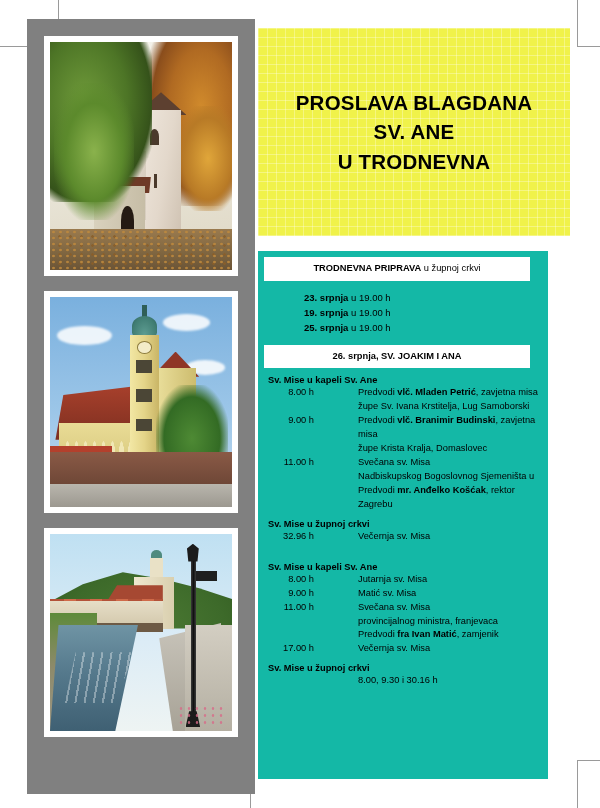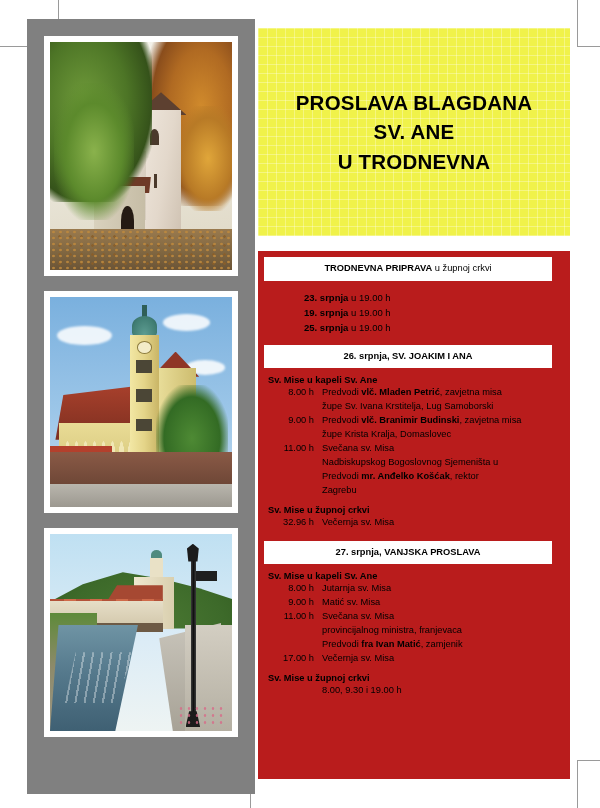--- a/index.html
+++ b/index.html
@@ -158,22 +158,22 @@
     background-size:9px 9px;
     display:flex;flex-direction:column;align-items:center;justify-content:center;
     text-align:center;
   }
   #title-banner .tline{
     font-weight:bold;font-size:20.5px;letter-spacing:.2px;color:#000;
     line-height:1.42;white-space:nowrap;
   }
 
   #program-panel{
-    position:absolute;left:258px;top:251px;width:312px;height:528px;
-    background:#b91c1c;
+    position:absolute;left:258px;top:251px;width:290px;height:528px;
+    background:#14b8a6;
     box-sizing:border-box;
     padding:0;
   }
   .hdr-box{
     background:#ffffff;
     margin:0 18px 0 6px;
     padding:6px 4px 6px 4px;
     text-align:center;
     font-size:9.3px;
     color:#000;
@@ -183,21 +183,21 @@
   .spacer-6{height:6px;}
 
   .dates{padding:9px 0 9px 46px;}
   .dates .d{font-size:9.5px;line-height:1.62;color:#000;}
   .dates .d b{font-weight:bold;}
 
   .block{padding:7px 10px 5px 10px;}
   .block .grp-title{font-size:9.3px;font-weight:bold;color:#000;margin:0 0 1px 0;}
   .row{display:flex;font-size:9.3px;line-height:1.50;color:#000;}
   .row .tm{width:46px;text-align:right;flex:0 0 46px;padding-right:8px;}
-  .row .tx{flex:1;}
+  .row .tx{flex:1;margin-left:36px;}
   .row .tx b{font-weight:bold;}
   .row.cont .tm{visibility:hidden;}
   .gap{height:7px;}
 </style>
 </head>
 <body>
 
 <div class="guide v" style="left:58px;top:0;height:46px;"></div>
 <div class="guide h" style="left:0;top:46px;width:58px;"></div>
 <div class="guide v" style="left:577px;top:0;height:46px;"></div>
@@ -345,23 +345,20 @@
 
     <div class="grp-title">Sv. Mise u župnoj crkvi</div>
     <div class="row">
       <div class="tm">32.96 h</div>
       <div class="tx"><span>Večernja sv. Misa</span><b></b><span></span></div>
     </div>
   </div>
 
   <div class="spacer-6"></div>
 
-  <div class="hdr-box">
-    <b>27. srpnja, VANJSKA PROSLAVA</b>
-  </div>
 
   <div class="block">
     <div class="grp-title">Sv. Mise u kapeli Sv. Ane</div>
 
     <div class="row">
       <div class="tm">8.00 h</div>
       <div class="tx"><span>Jutarnja sv. Misa</span><b></b><span></span></div>
     </div>
     <div class="row">
       <div class="tm">9.00 h</div>
@@ -382,17 +379,17 @@
     <div class="row">
       <div class="tm">17.00 h</div>
       <div class="tx"><span>Večernja sv. Misa</span><b></b><span></span></div>
     </div>
 
     <div class="gap"></div>
 
     <div class="grp-title">Sv. Mise u župnoj crkvi</div>
     <div class="row">
       <div class="tm"></div>
-      <div class="tx"><span>8.00, 9.30 i 19.00 h</span><b></b><span></span></div>
+      <div class="tx"><span>8.00, 9.30 i 30.16 h</span><b></b><span></span></div>
     </div>
   </div>
 
 </div>
 
 </body></html>

